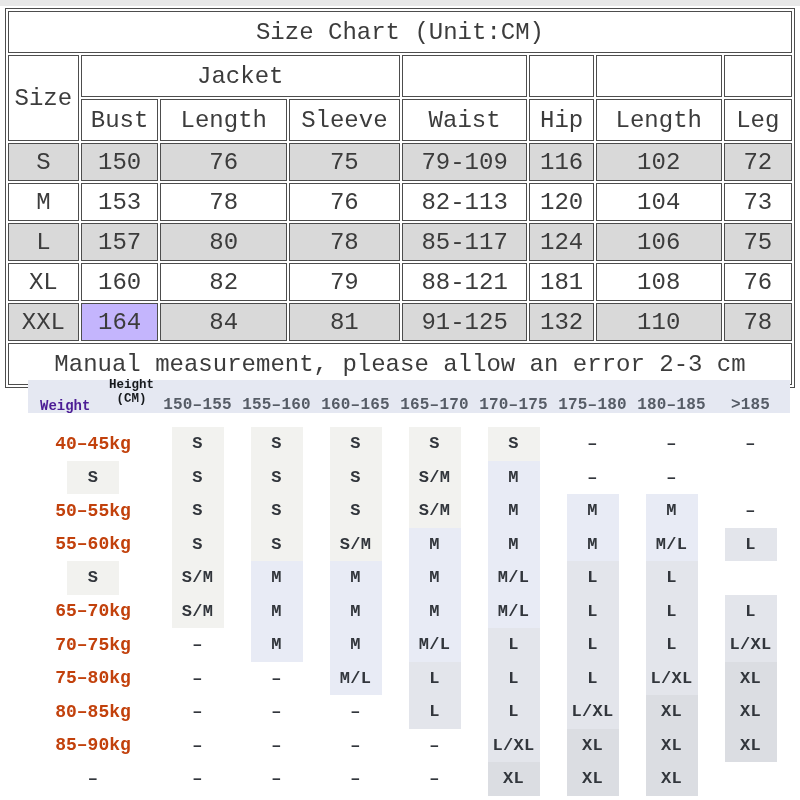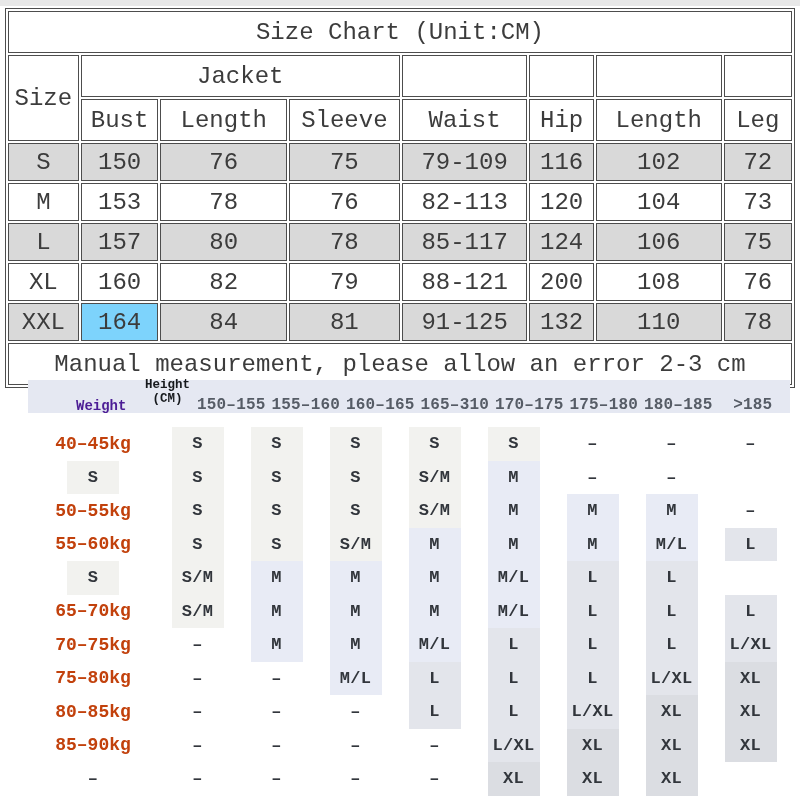--- a/index.html
+++ b/index.html
@@ -103,50 +103,50 @@
           <td style="background: rgb(217, 217, 217);">124</td>
           <td style="background: rgb(217, 217, 217);">106</td>
           <td style="background: rgb(217, 217, 217);">75</td>
         </tr>
         <tr class="data-row">
           <td>XL</td>
           <td>160</td>
           <td>82</td>
           <td>79</td>
           <td>88-121</td>
-          <td>200</td>
+          <td>181</td>
           <td>108</td>
           <td>76</td>
         </tr>
         <tr class="data-row alt">
           <td style="background: rgb(217, 217, 217);">XXL</td>
-          <td style="background: #7dd3fc;">164</td>
+          <td style="background: #c4b5fd;">164</td>
           <td style="background: rgb(217, 217, 217);">84</td>
           <td style="background: rgb(217, 217, 217);">81</td>
           <td style="background: rgb(217, 217, 217);">91-125</td>
           <td style="background: rgb(217, 217, 217);">132</td>
           <td style="background: rgb(217, 217, 217);">110</td>
           <td style="background: rgb(217, 217, 217);">78</td>
         </tr>
         <tr id="note-row">
         <td colspan="8" class="note-cell">Manual measurement, please allow an error 2-3 cm</td>
       </tr>
     </tbody>
   </table>
 
   <div class="fit-chart">
-    <div class="fit-header fit-grid" id="fit-header" style="background: rgb(229, 232, 242); padding-left: 36px;">
+    <div class="fit-header fit-grid" id="fit-header" style="background: rgb(229, 232, 242);">
       <div class="corner">
         <span class="height-lab"><span>Height</span><br><span>(CM)</span></span>
         <span class="weight-lab">Weight</span>
       </div>
     <div class="hcol">150–155</div>
         <div class="hcol">155–160</div>
         <div class="hcol">160–165</div>
-        <div class="hcol">165–310</div>
+        <div class="hcol">165–170</div>
         <div class="hcol">170–175</div>
         <div class="hcol">175–180</div>
         <div class="hcol">180–185</div>
         <div class="hcol">&gt;185</div>
       </div>
     <div class="fit-body" id="fit-body">
         <div class="fit-row fit-grid">
           <div class="wlabel">40–45kg</div>
           <div class="fit-cell">
             <div class="stripe" style="background: rgb(242, 242, 239);"></div>

